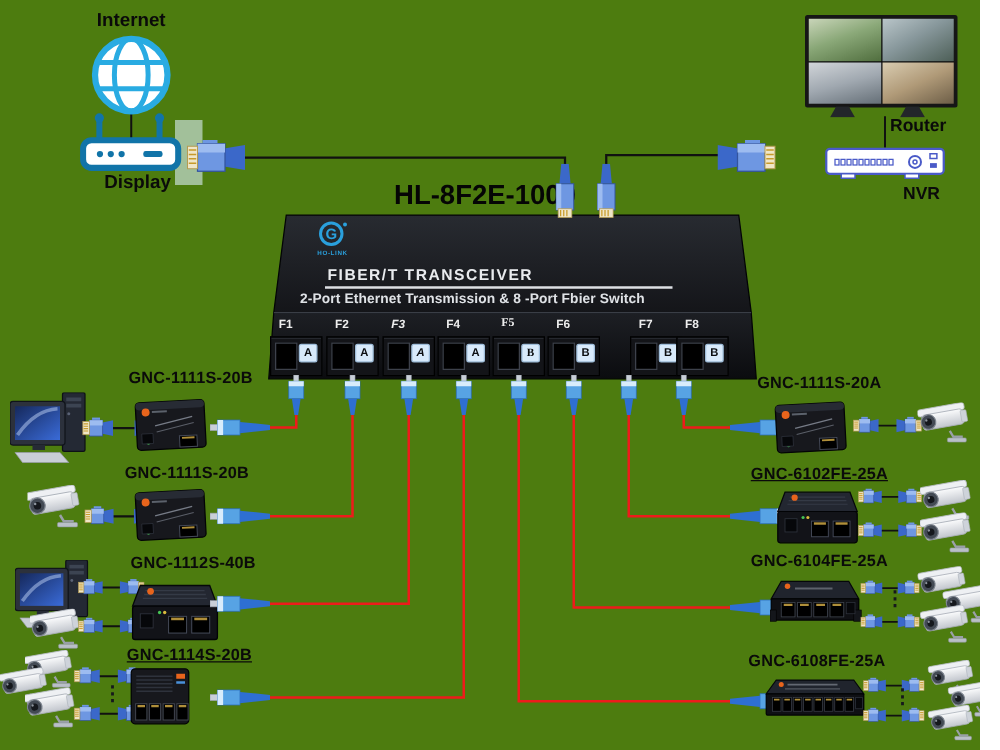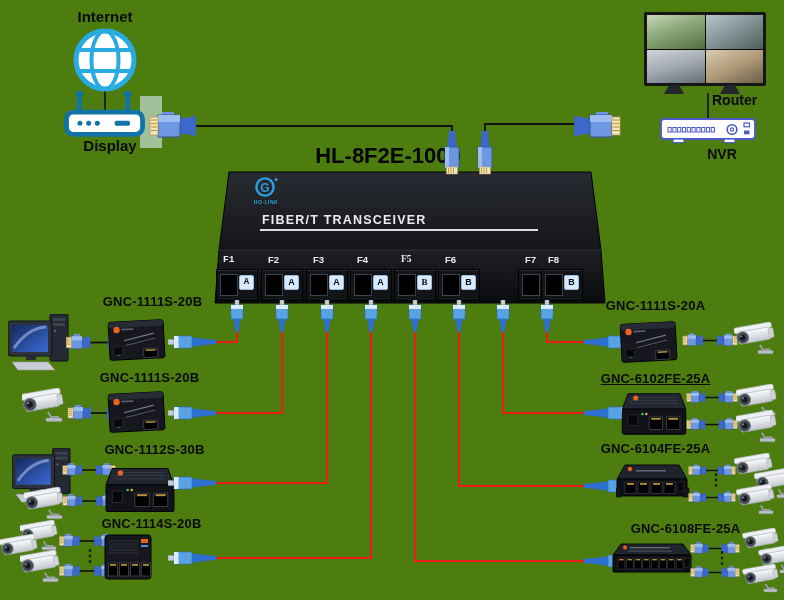--- a/index.html
+++ b/index.html
@@ -312,54 +312,55 @@
 </div>
 <div class="stand" style="left:664px;top:85px;"></div>
 <div class="stand" style="left:720px;top:85px;"></div>
 <div class="lbl" style="left:712px;top:92px;width:60px;font-size:14px;text-align:left;">Router</div>
 <svg class="icon" style="left:574px;top:111px;width:48px;height:30px;transform:scaleX(-1);">
       <use href="#rj45-big" width="100%" height="100%"></use>
     </svg>
 <svg class="icon" style="left:660px;top:114px;width:98px;height:34px;">
       <use href="#nvr" width="100%" height="100%"></use>
     </svg>
-<div class="lbl" style="left:692px;top:146px;width:60px;font-size:14px;">NVR</div>
+<div class="lbl" style="left:692px;top:146px;width:60px;font-size:14px;text-align:right;">NVR</div>
 
 <div class="titlebar" style="left:308px;top:143px;width:160px;font-size:22px;text-align:center;">HL-8F2E-1000</div>
 <svg class="icon" style="left:443px;top:131px;width:18px;height:44px;">
       <use href="#rj45-down" width="100%" height="100%"></use>
     </svg>
 <svg class="icon" style="left:476px;top:131px;width:18px;height:44px;">
       <use href="#rj45-down" width="100%" height="100%"></use>
     </svg>
 
 <svg class="icon" style="left:250px;top:176px;width:46px;height:30px;" viewBox="0 0 46 30">
   <circle cx="15" cy="11" r="8.6" fill="none" stroke="#2aa0dd" stroke-width="2.4"></circle>
   <text x="15" y="15.5" font-size="12" font-weight="bold" fill="#2aa0dd" text-anchor="middle">G</text>
   <circle cx="26" cy="3.5" r="1.6" fill="#2aa0dd"></circle>
   <text x="16" y="28" font-size="5" font-weight="bold" fill="#2aa0dd" letter-spacing="0.5" text-anchor="middle">HO-LINK</text>
 </svg>
 <div class="panel-t1" style="left:262px;top:213px;">FIBER/T  TRANSCEIVER</div>
 <div class="underline" style="left:260px;top:229px;width:278px;"></div>
-
-<div class="port" style="left:216px;font-family:Liberation Mono, monospace;">
+<div class="panel-t2" style="left:240px;top:233px;">2-Port Ethernet Transmission &amp; 8 -Port Fbier Switch</div>
+
+<div class="port" style="left:216px;">
   <div class="plabel">F1</div>
   <div class="pbody">
         <div class="phole"></div>
         <div class="pbadge">A</div>
       </div>
 </div>
 <div class="port" style="left:261px;">
   <div class="plabel">F2</div>
   <div class="pbody">
         <div class="phole"></div>
         <div class="pbadge">A</div>
       </div>
 </div>
-<div class="port" style="left:306px;">
+<div class="port" style="left:306px;font-style:italic;">
   <div class="plabel">F3</div>
   <div class="pbody">
         <div class="phole"></div>
         <div class="pbadge">A</div>
       </div>
 </div>
 <div class="port" style="left:350px;">
   <div class="plabel">F4</div>
   <div class="pbody">
         <div class="phole"></div>
@@ -373,21 +374,21 @@
         <div class="pbadge">B</div>
       </div>
 </div>
 <div class="port" style="left:438px;">
   <div class="plabel">F6</div>
   <div class="pbody">
         <div class="phole"></div>
         <div class="pbadge">B</div>
       </div>
 </div>
-<div class="port" style="left:474px;padding-left:44px;">
+<div class="port" style="left:460px;padding-left:44px;">
   <div class="plabel">F7</div>
   <div class="pbody">
         <div class="phole"></div>
         <div class="pbadge">B</div>
       </div>
 </div>
 <div class="port" style="left:526px;padding-left:15px;">
   <div class="plabel">F8</div>
   <div class="pbody">
         <div class="phole"></div>
@@ -441,41 +442,41 @@
 <svg class="icon" style="left:66px;top:404px;width:66px;height:18px;">
       <use href="#patch" width="100%" height="100%"></use>
     </svg>
 <svg class="icon" style="left:106px;top:384px;width:62px;height:54px;">
       <use href="#conv1" width="100%" height="100%"></use>
     </svg>
 <svg class="icon" style="left:168px;top:405px;width:48px;height:16px;">
       <use href="#sc-left" width="100%" height="100%"></use>
     </svg>
 
-<div class="lbl dev-lbl" style="left:97px;top:442px;width:115px;">GNC-1112S-30B</div>
+<div class="lbl dev-lbl" style="left:97px;top:442px;width:115px;">GNC-1112S-40B</div>
 <svg class="icon" style="left:12px;top:448px;width:60px;height:56px;">
       <use href="#computer" width="100%" height="100%"></use>
     </svg>
 <svg class="icon" style="left:24px;top:487px;width:44px;height:34px;">
       <use href="#camera" width="100%" height="100%"></use>
     </svg>
 <svg class="icon" style="left:62px;top:462px;width:54px;height:16px;">
       <use href="#patch" width="100%" height="100%"></use>
     </svg>
 <svg class="icon" style="left:62px;top:493px;width:54px;height:16px;">
       <use href="#patch" width="100%" height="100%"></use>
     </svg>
 <svg class="icon" style="left:104px;top:462px;width:72px;height:56px;">
       <use href="#conv2" width="100%" height="100%"></use>
     </svg>
 <svg class="icon" style="left:168px;top:475px;width:48px;height:16px;">
       <use href="#sc-left" width="100%" height="100%"></use>
     </svg>
 
-<div class="lbl dev-lbl" style="left:94px;top:516px;width:115px;">GNC-1114S-20B</div>
+<div class="lbl dev-lbl" style="left:94px;top:516px;width:115px;text-decoration:underline;">GNC-1114S-20B</div>
 <svg class="icon" style="left:20px;top:520px;width:42px;height:32px;">
       <use href="#camera" width="100%" height="100%"></use>
     </svg>
 <svg class="icon" style="left:0px;top:534px;width:42px;height:32px;">
       <use href="#camera" width="100%" height="100%"></use>
     </svg>
 <svg class="icon" style="left:20px;top:550px;width:44px;height:34px;">
       <use href="#camera" width="100%" height="100%"></use>
     </svg>
 <svg class="icon" style="left:58px;top:533px;width:58px;height:16px;">
@@ -543,21 +544,21 @@
 <svg class="icon" style="left:734px;top:453px;width:44px;height:32px;">
       <use href="#camera" width="100%" height="100%"></use>
     </svg>
 <svg class="icon" style="left:754px;top:468px;width:44px;height:32px;">
       <use href="#camera" width="100%" height="100%"></use>
     </svg>
 <svg class="icon" style="left:736px;top:484px;width:44px;height:32px;">
       <use href="#camera" width="100%" height="100%"></use>
     </svg>
 
-<div class="lbl dev-lbl" style="left:596px;top:521px;width:115px;margin-left:32px;">GNC-6108FE-25A</div>
+<div class="lbl dev-lbl" style="left:596px;top:521px;width:115px;">GNC-6108FE-25A</div>
 <svg class="icon" style="left:584px;top:553px;width:48px;height:16px;transform:scaleX(-1);">
       <use href="#sc-left" width="100%" height="100%"></use>
     </svg>
 <svg class="icon" style="left:612px;top:542px;width:82px;height:38px;">
       <use href="#flat8" width="100%" height="100%"></use>
     </svg>
 <svg class="icon" style="left:690px;top:541px;width:50px;height:15px;">
       <use href="#patch" width="100%" height="100%"></use>
     </svg>
 <svg class="icon" style="left:690px;top:565px;width:50px;height:15px;">

